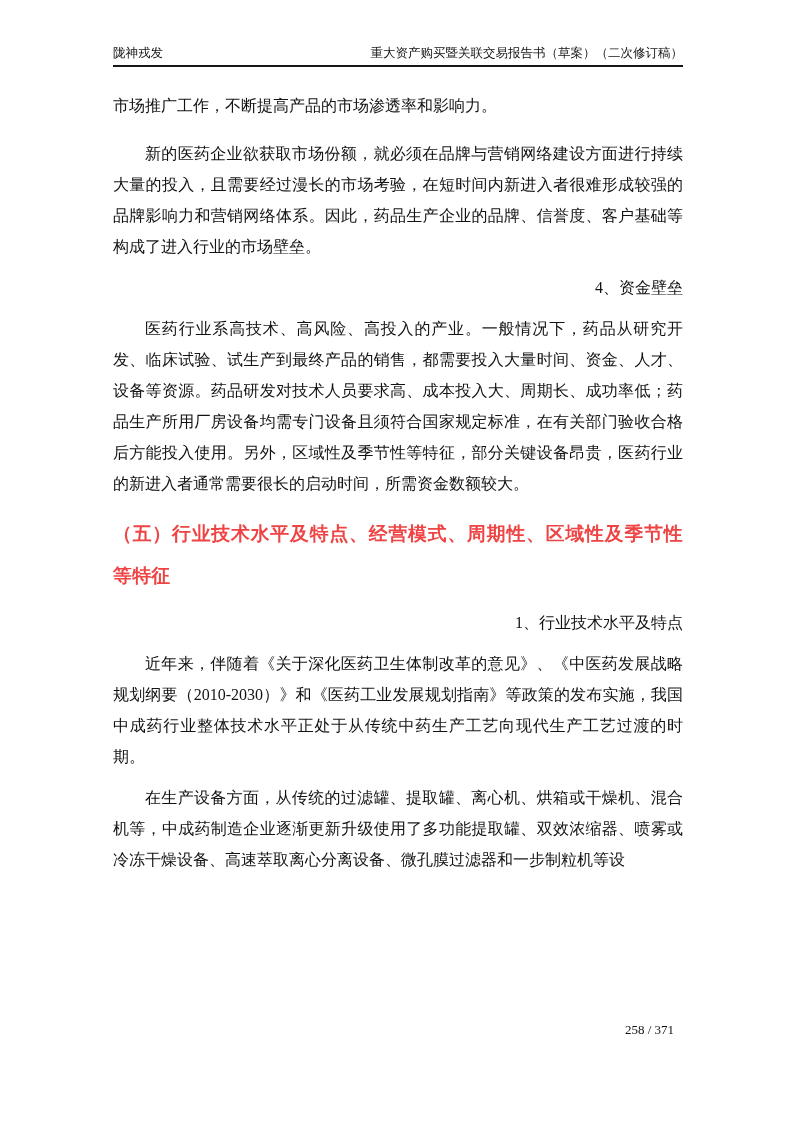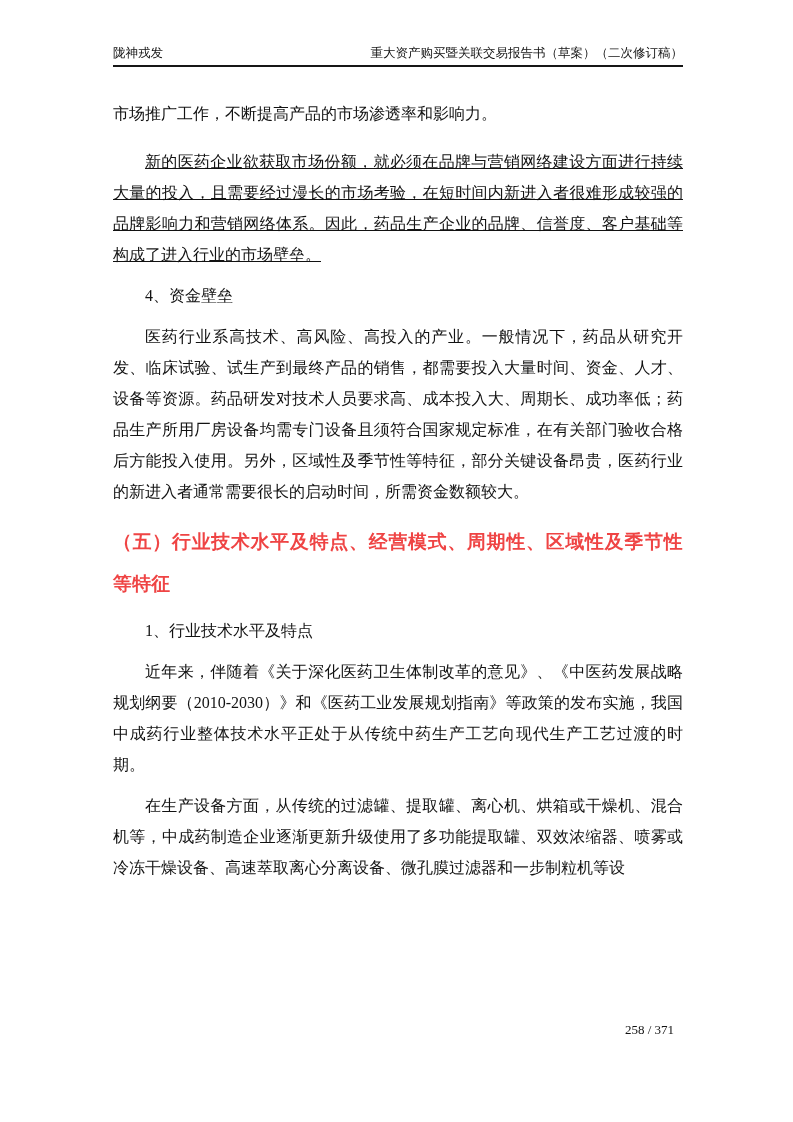--- a/index.html
+++ b/index.html
@@ -34,28 +34,28 @@
     top: 90px;
     width: 570px;
   }
   .para {
     margin: 10px 0 0 0;
     font-size: 16px;
     line-height: 31px;
     text-align: justify;
     text-indent: 32px;
   }
-  .para.no-indent { margin-top: 8px; text-indent: 0; }
-  .para.gap-lg { margin-top: 17px; text-decoration: underline; }
+  .para.no-indent { margin-top: 0; text-indent: 0; }
+  .para.gap-lg { margin-top: 17px; }
   .num-heading {
     margin: 10px 0 0 0;
     font-size: 16px;
     line-height: 31px;
     text-indent: 32px;
-    text-align: left;
+    text-align: right;
   }
   .section-heading {
     margin: 14px 0 0 0;
     font-family: "Liberation Sans", "DejaVu Sans", sans-serif;
     font-weight: 700;
     font-size: 18.8px;
     line-height: 42px;
     text-align: justify;
     letter-spacing: 0.4px;
     color: #ef4444;

